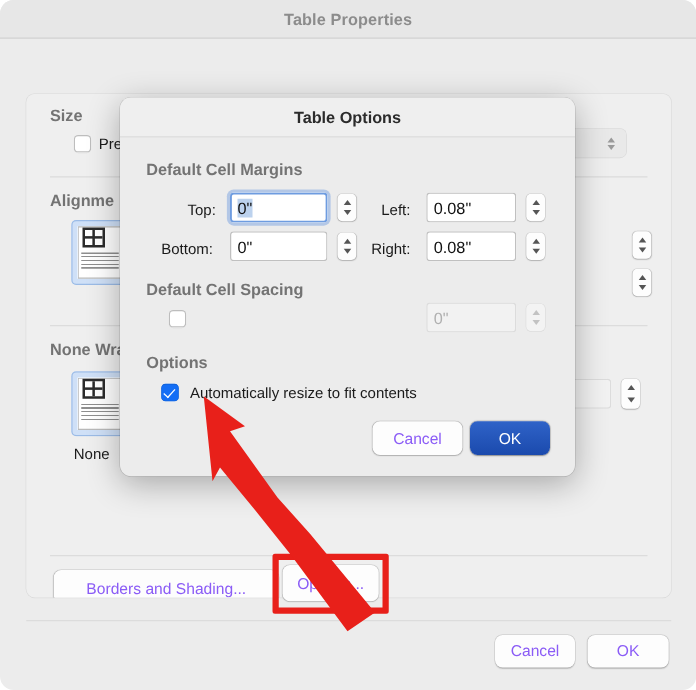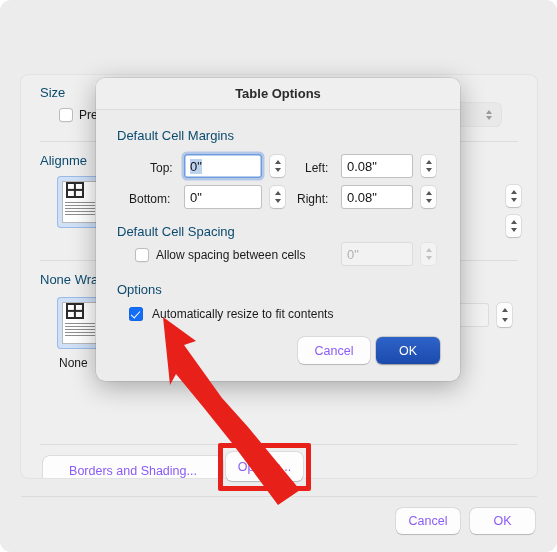--- a/index.html
+++ b/index.html
@@ -71,21 +71,21 @@
     left: 21px; top: 75px;
     width: 516px; height: 403px;
     background: #efefef;
     border-radius: 7px;
     box-shadow: 0 0 0 0.5px #dadada;
     overflow: hidden;
   }
 
   .grp-label {
     position: absolute;
-    font-size: 13px; font-weight: normal; color: #0c4a6e;
+    font-size: 13px; font-weight: bold; color: #737373;
   }
   .hr {
     position: absolute;
     height: 1px; background: #dcdcdc;
   }
   .sm-label {
     position: absolute;
     font-size: 12px; color: #1a1a1a;
   }
 
@@ -279,20 +279,23 @@
     left: 0; top: 0;
     width: 557px; height: 552px;
     pointer-events: none;
   }
 </style>
 </head>
 <body>
 
 <div id="window">
 
+  <div id="titlebar">
+    <span class="title">Table Properties</span>
+  </div>
 
 
   <div id="panel">
 
     <div class="grp-label" style="left:19px; top:10px;">Size</div>
     <div class="cbx" style="left:38px; top:33px;"></div>
     <div class="sm-label" style="left:58px; top:33px;">Pre</div>
     <div class="combo" style="left:405px; top:28px; width:75px; height:23px; padding-left:8px;">
       <span>s</span>
       <span class="chev"></span>
@@ -382,21 +385,20 @@
     <div class="field" style="left:245px; top:107px; width:72px; height:24px;">
       <span>0.08"</span>
     </div>
     <div class="stepper" style="left:325px; top:108px;">
       <span class="ar up"></span>
       <span class="ar dn"></span>
     </div>
 
     <div class="grp-label" style="left:21px; top:146px;">Default Cell Spacing</div>
     <div class="cbx" style="left:39px; top:170px;"></div>
-    <div class="sm-label" style="left:60px; top:170px;">Allow spacing between cells</div>
     <div class="field disabled" style="left:245px; top:164px; width:72px; height:24px;">
       <span>0"</span>
     </div>
     <div class="stepper disabled" style="left:325px; top:165px;">
       <span class="ar up"></span>
       <span class="ar dn"></span>
     </div>
 
     <div class="grp-label" style="left:21px; top:204px;">Options</div>
     <div class="cbx checked" style="left:33px; top:229px;"></div>

